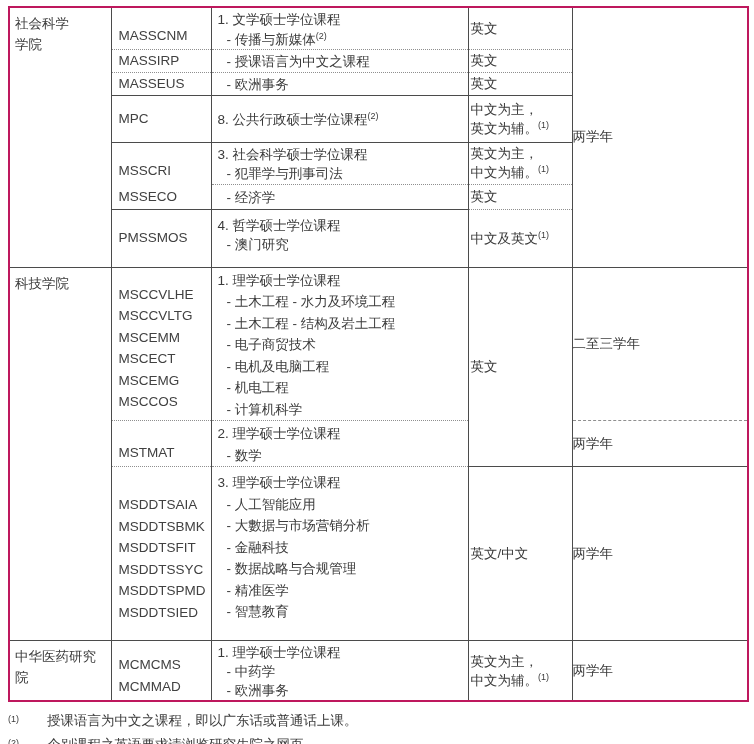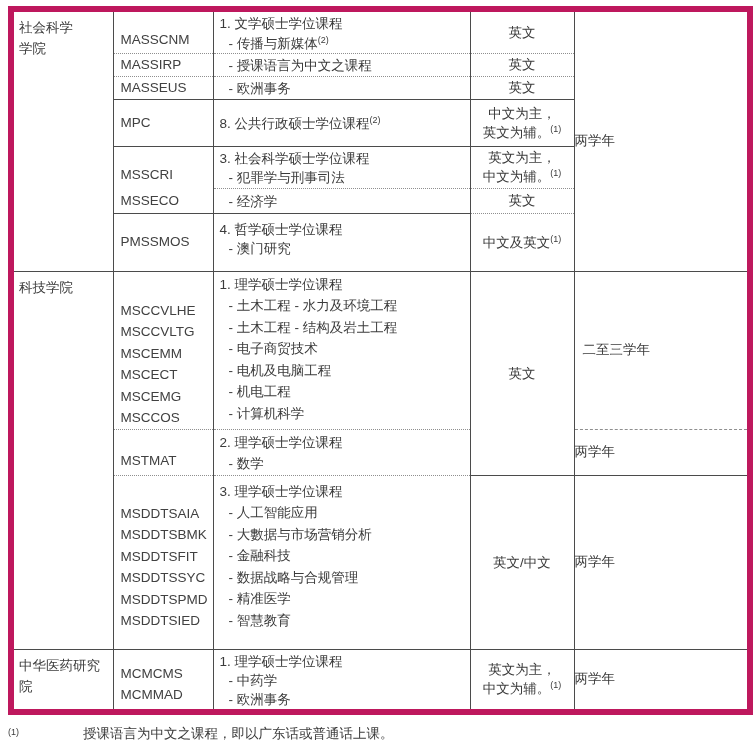--- a/index.html
+++ b/index.html
@@ -6,34 +6,34 @@
   body{
     width:754px;height:744px;overflow:hidden;
     font-family:"Liberation Sans","DejaVu Sans",sans-serif;
     color:#3b3b3b;
   }
   table.programs{
     border-collapse:collapse;
     table-layout:fixed;
     margin:6px 8px 0 8px;
     width:739px;
-    border:6px solid #be185d;
+    border:2px solid #be185d;
   }
   td{
     border-left:1.4px solid #4b4b4b;
     border-right:1.4px solid #4b4b4b;
     border-top:0;border-bottom:0;
     padding:0;
     vertical-align:middle;
     font-size:13.5px;
   }
   
   .bs{border-bottom:1.5px solid #4b4b4b;}
   .bd{border-bottom:1.3px dotted #8f8f8f;}
-  .bdash{border-bottom:1.3px dashed #8f8f8f;padding-left:8px;}
+  .bdash{border-bottom:1.3px dashed #8f8f8f;}
   .bn{border-bottom:0;}
   
   .college{
     vertical-align:top;
     padding:5px 3px 0 5px;
     white-space:pre-line;
     line-height:21px;
   }
   .code{
     padding-left:7px;
@@ -46,33 +46,32 @@
   .prog{
     vertical-align:top;
     padding:2px 0 0 6px;
   }
   .prog.mid{vertical-align:middle;}
   .ph{line-height:19.5px;}
   .pi{padding-left:9px;line-height:19.5px;white-space:pre-line;}
   .s2 .ph,.s2 .pi{line-height:21.5px;}
   .s3 .ph,.s3 .pi{line-height:19px;}
   .lang{
-    text-align:center;
     line-height:19px;
     padding:1px 2px;
   }
   .dur{}
   sup{font-size:9px;line-height:0;}
-  .codes-a{padding-top:28px;}
+  .codes-a{padding-top:16px;}
   .codes-b{padding-top:27px;}
   
   .footnotes{margin:10px 0 0 8px;}
   .fn{display:flex;align-items:flex-start;margin-bottom:7px;}
   .fn-marker{font-size:9px;width:39px;flex:0 0 39px;padding-top:2px;}
-  .fn-text{font-size:13.5px;line-height:17px;margin-left:36px;}
+  .fn-text{font-size:13.5px;line-height:17px;}
 </style>
 </head>
 <body>
 
 <table class="programs">
   <colgroup>
     <col style="width:102px">
       <col style="width:100px">
       <col style="width:257px">
       <col style="width:104px">

